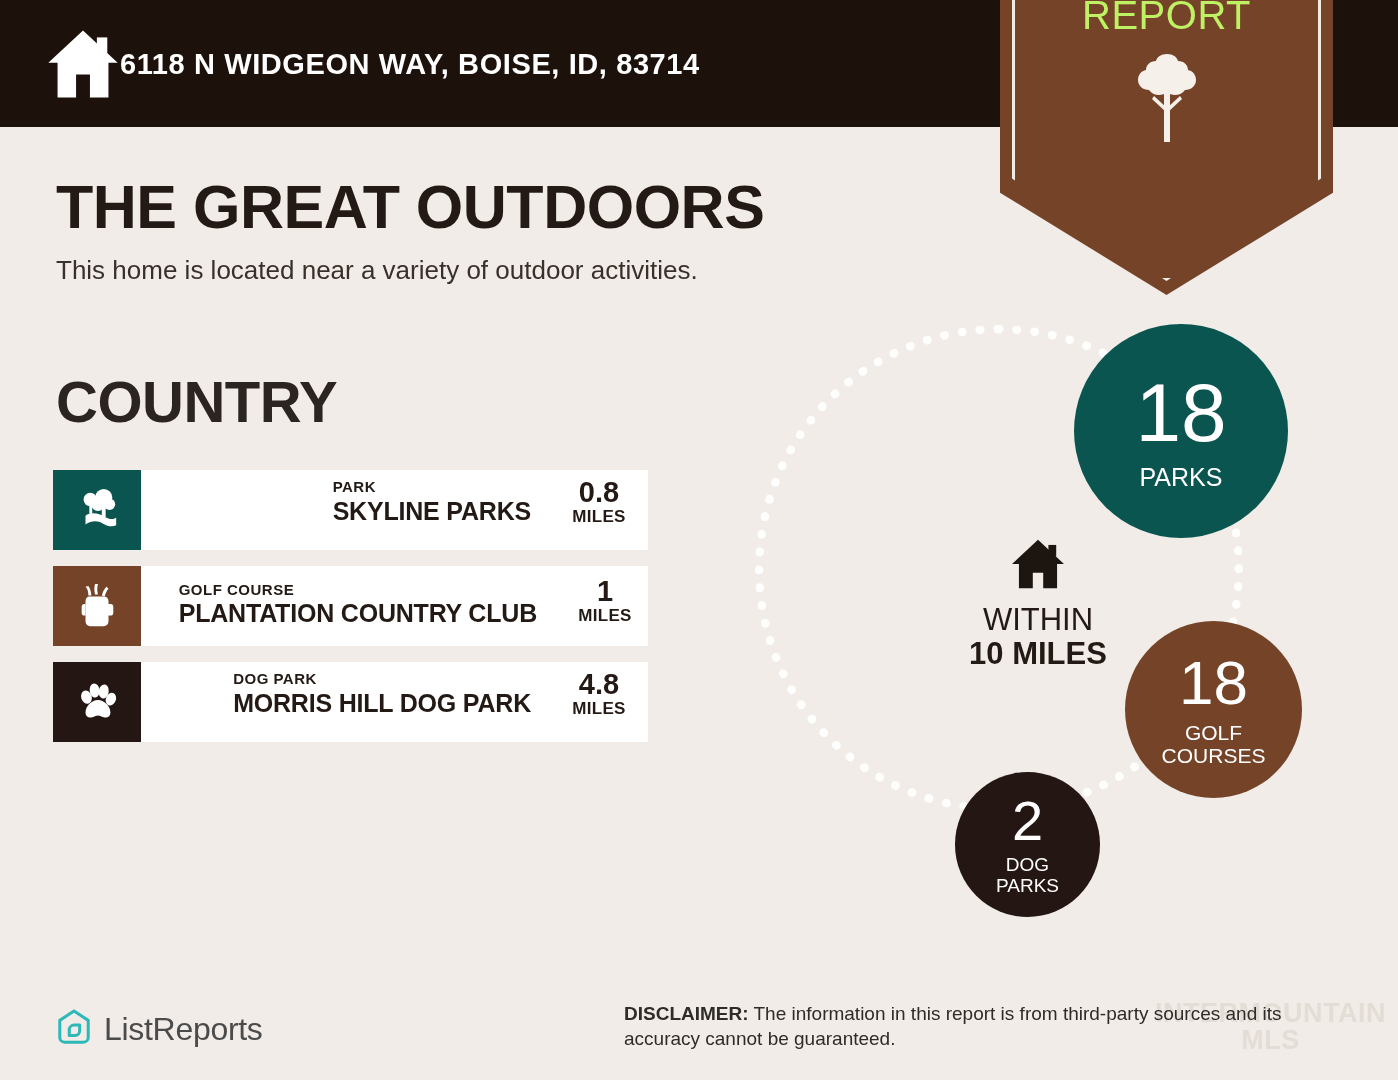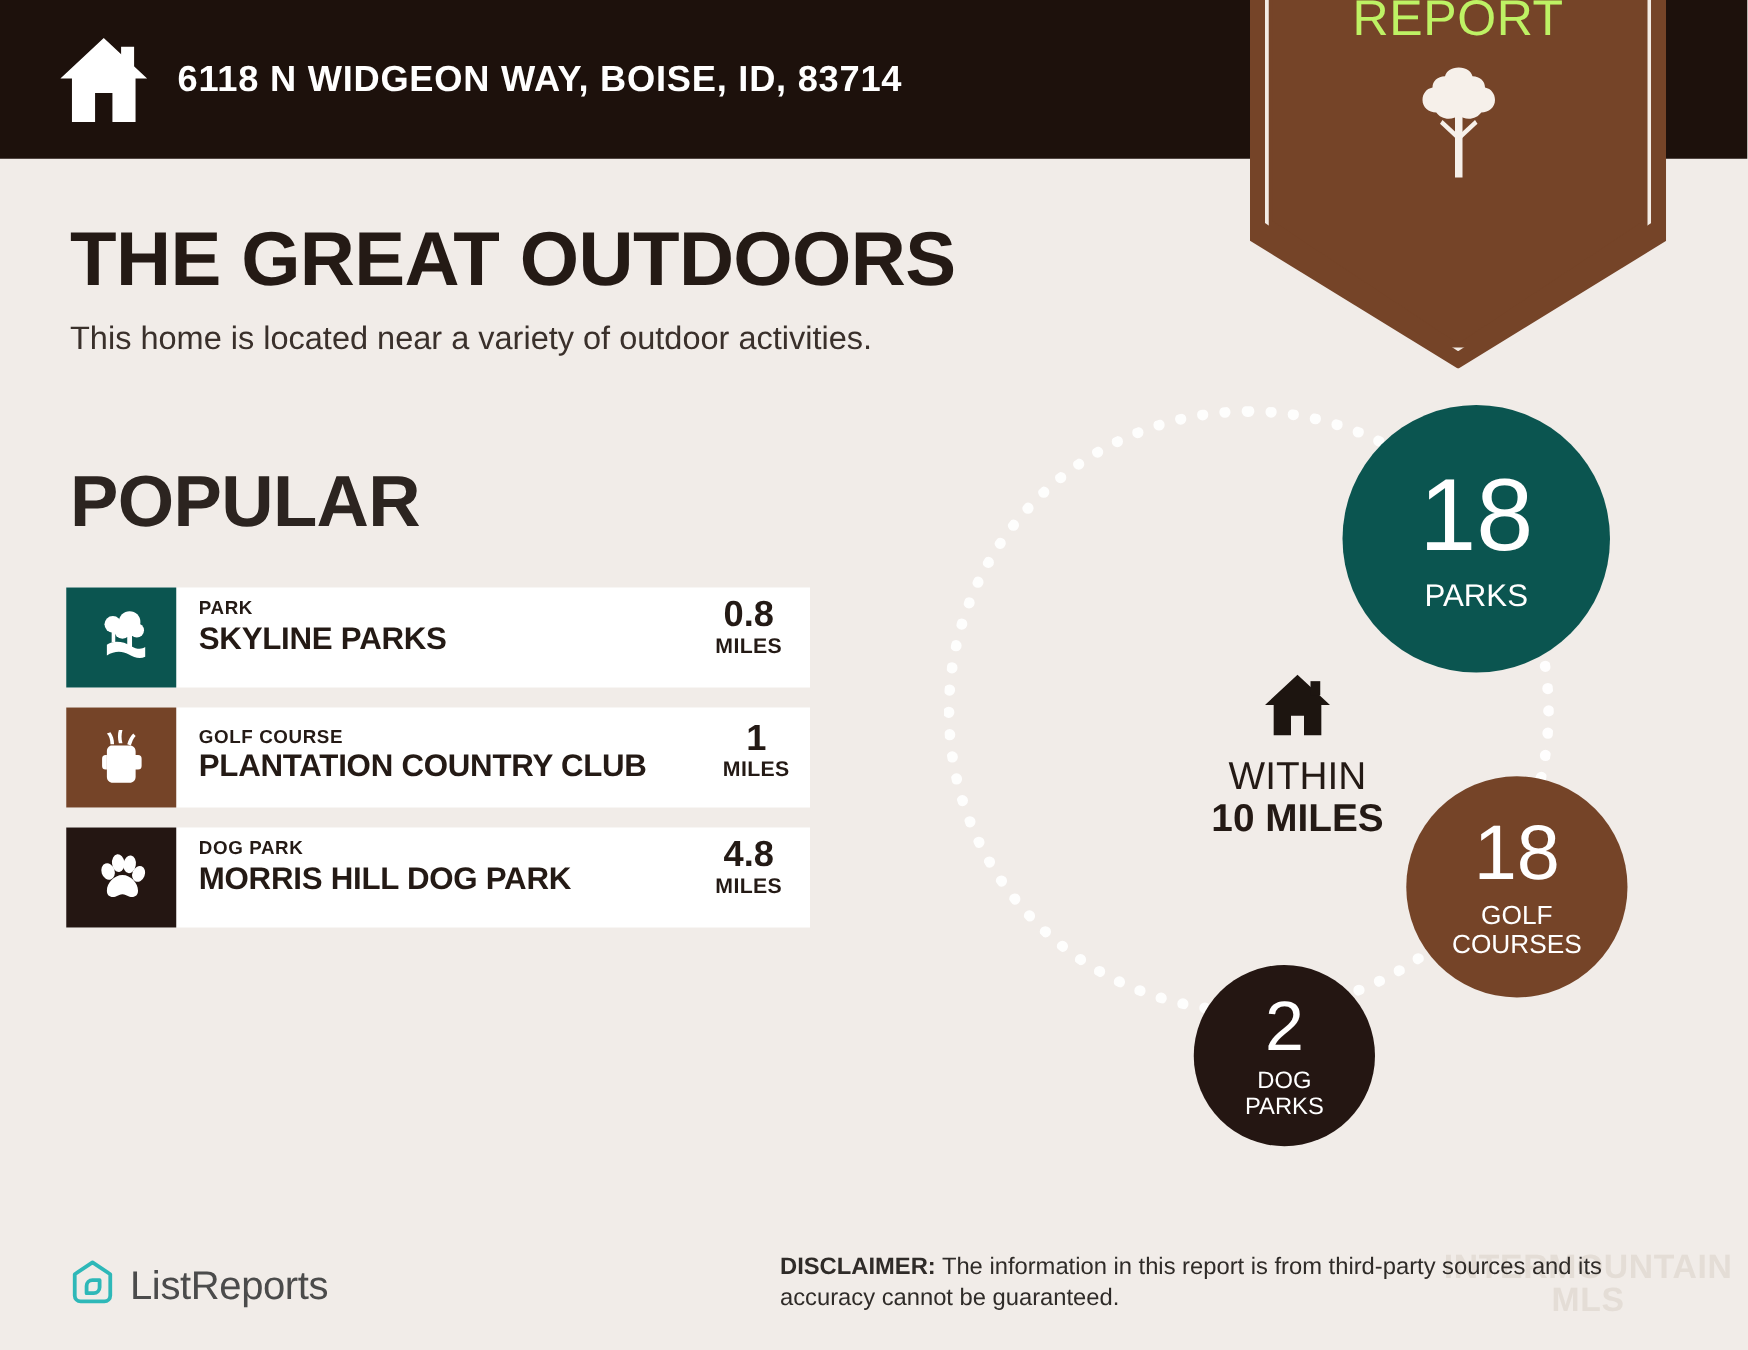--- a/index.html
+++ b/index.html
@@ -10,21 +10,21 @@
     overflow:hidden;position:relative;
     -webkit-font-smoothing:antialiased;
   }
   
   .header{
     position:absolute;left:0;top:0;width:1398px;height:127px;
     background:#1d110c;
   }
   .header-inner{
     position:absolute;left:46px;top:28px;
-    display:flex;align-items:center;gap:22px;
+    display:flex;align-items:center;
   }
   .home-icon-hdr{width:74px;height:72px;display:block;}
   .header-address{
     color:#ffffff;font-size:29px;font-weight:700;letter-spacing:.6px;
     white-space:nowrap;
   }
   
   .badge{
     position:absolute;left:1000px;top:-6px;width:333px;height:301px;
     background:#754428;
@@ -72,22 +72,23 @@
   
   .list{position:absolute;left:53px;top:470px;width:595px;}
   .row{
     display:flex;align-items:stretch;height:80px;margin-bottom:16px;
     background:#ffffff;
   }
   .row-icon{
     width:88px;min-width:88px;display:flex;align-items:center;justify-content:center;
   }
   .row-body{
-    flex:1;display:flex;align-items:center;justify-content:space-between;
+    flex:1;display:flex;align-items:center;justify-content:flex-end;
     padding:0 16px 16px 18px;
+    gap:35px;
   }
   .row-text{display:flex;flex-direction:column;justify-content:center;}
   .row-cat{
     font-size:15px;font-weight:700;color:#241a15;letter-spacing:.5px;
     line-height:1.25;
   }
   .row-name{
     font-size:25px;font-weight:700;color:#241a15;letter-spacing:-.2px;
     line-height:1.15;white-space:nowrap;
   }
@@ -179,21 +180,21 @@
         <path d="M28 40 h6 v50 h-6z" fill="#f6f0ea"></path>
         <path d="M31 56 L44 44 L46 47 L31 61z" fill="#f6f0ea"></path>
         <path d="M31 56 L18 44 L16 47 L31 61z" fill="#f6f0ea"></path>
       </svg>
     </div>
   </div>
 </div>
 
 <div class="title">THE GREAT OUTDOORS</div>
 <div class="subtitle">This home is located near a variety of outdoor activities.</div>
-<div class="popular">POPULAR</div>
+<div class="popular">COUNTRY</div>
 
 <div class="list">
 
   <div class="row row-1">
     <div class="row-icon" style="background:#0b5550">
       <svg width="46" height="46" viewBox="0 0 48 48" aria-hidden="true">
         <circle cx="17" cy="13" r="7" fill="#ffffff"></circle>
         <circle cx="31" cy="11" r="9" fill="#ffffff"></circle>
         <circle cx="37" cy="18" r="6" fill="#ffffff"></circle>
         <circle cx="25" cy="18" r="7" fill="#ffffff"></circle>

